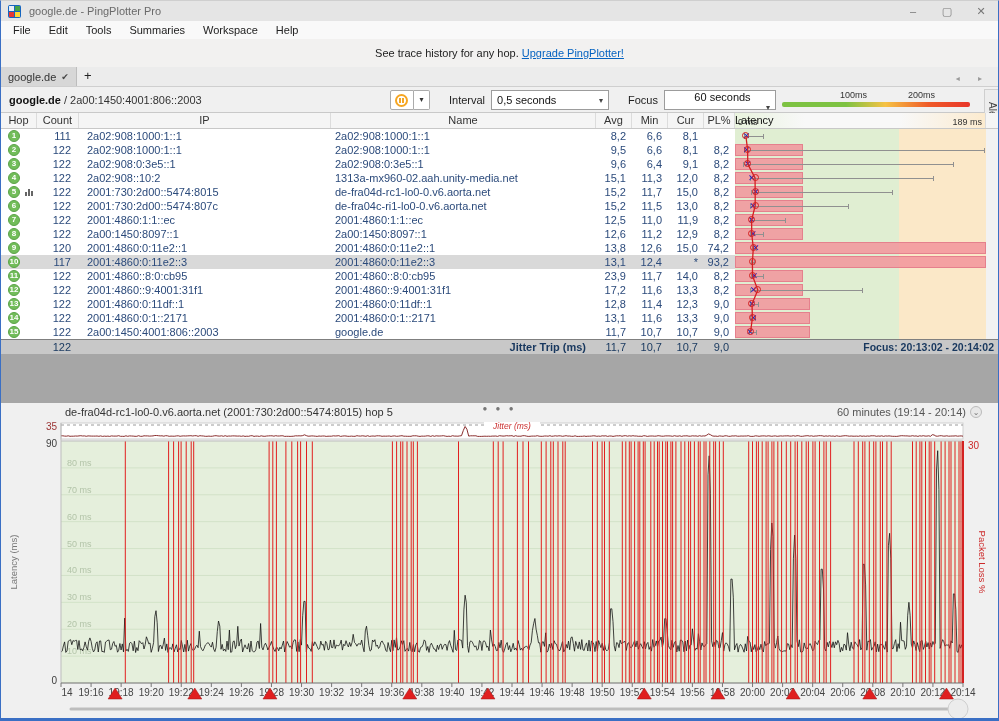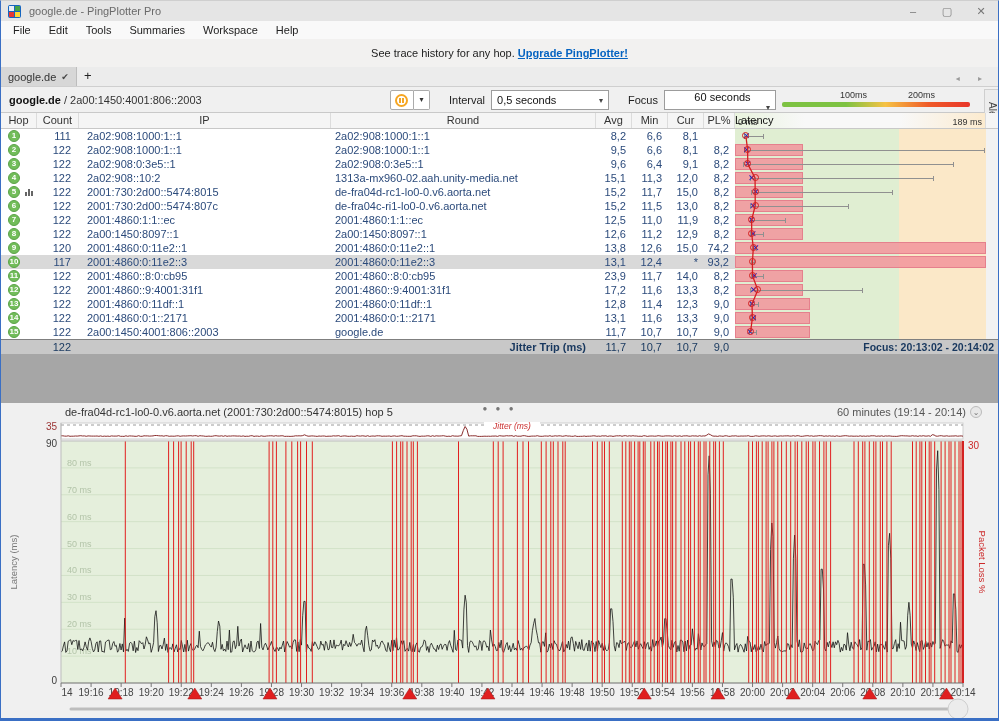--- a/index.html
+++ b/index.html
@@ -14,21 +14,21 @@
   .app-icon .q2{right:1px;top:1px;width:5px;height:5px;background:#43a047;}
   .app-icon .q3{left:1px;bottom:1px;width:5px;height:5px;background:#e53935;}
   .app-icon .q4{right:1px;bottom:1px;width:5px;height:5px;background:#fdd835;}
   .win-btns{margin-left:auto;display:flex;height:100%;}
   .win-btn{width:34px;text-align:center;line-height:20px;color:#777;font-size:11px;cursor:default;}
   
   .menubar{height:18px;background:#f9f9f9;display:flex;align-items:center;font-size:11px;color:#222;padding-left:3px;}
   .menu-item{padding:0 9px;line-height:18px;}
   
   .banner{height:28px;background:#f2f1f0;text-align:center;font-size:11px;color:#222;padding-top:8px;}
-  .banner a{color:#0563c1;text-decoration:underline;font-weight:bold;}
+  .banner a{color:#0563c1;text-decoration:underline;}
   
   .tabstrip{height:20px;background:#ececec;border-bottom:1px solid #cfcfcf;display:flex;align-items:flex-end;position:relative;}
   .tab{height:19px;background:#d7d7d7;border-right:1px solid #bdbdbd;padding:0 7px;display:flex;align-items:center;gap:5px;font-size:11px;color:#333;}
   .tab .chk{font-size:9px;color:#444;}
   .newtab{width:22px;height:19px;text-align:center;line-height:18px;font-size:13px;color:#222;}
   .tab-arrows{position:absolute;right:8px;bottom:3px;font-size:8px;color:#9a9a9a;letter-spacing:8px;}
   
   .toolbar{height:26px;background:#f0f0f0;border-bottom:1px solid #c9c9c9;display:flex;align-items:center;position:relative;font-size:11px;}
   .target{margin-left:8px;color:#333;}
   .target b{color:#111;}
@@ -162,21 +162,21 @@
     </div>
   </div>
 
   <div class="alerts-tab">Alerts</div>
 
   <div class="grid-wrap">
     <div class="trow thead">
       <div>Hop</div>
       <div>Count</div>
       <div>IP</div>
-      <div>Round</div>
+      <div>Name</div>
       <div>Avg</div>
       <div>Min</div>
       <div>Cur</div>
       <div>PL%</div>
       <div class="lat-head">
         <span class="lh-l">0 ms</span>
         <span class="lh-c">Latency</span>
         <span class="lh-r">189 ms</span>
       </div>
       <div style="border-right:none;"></div>

